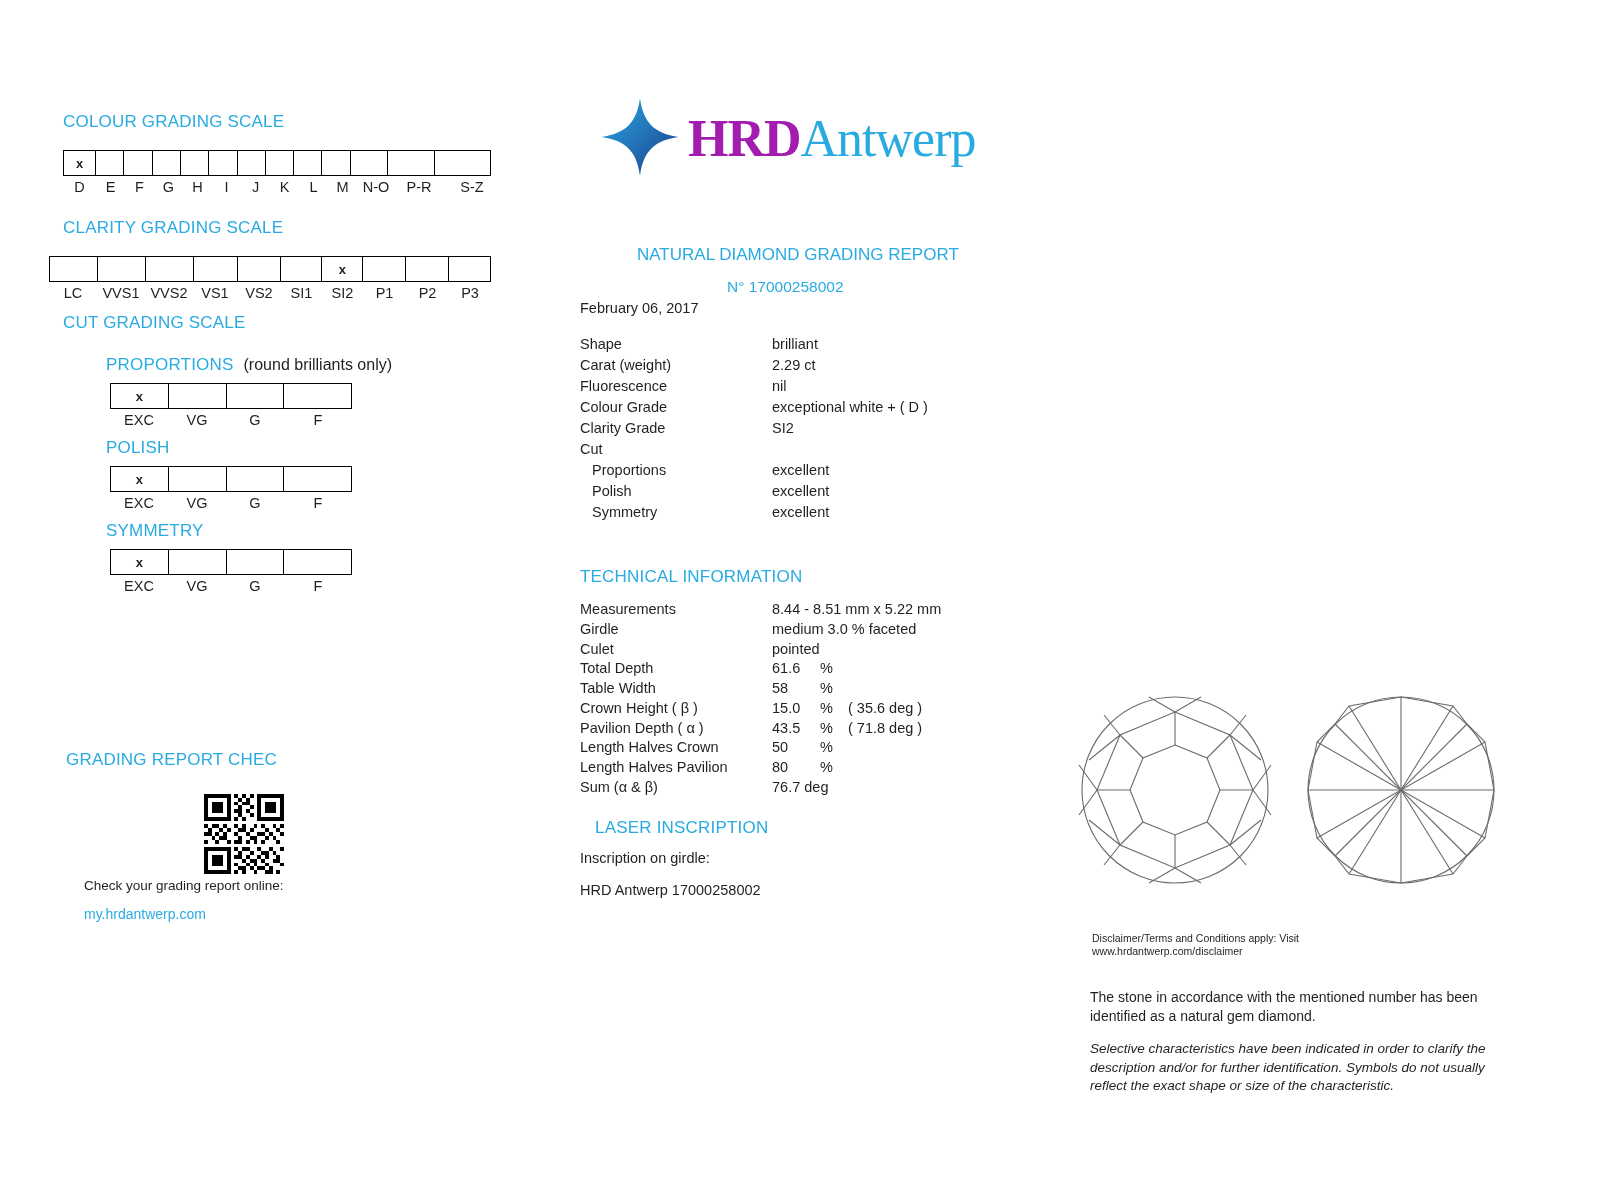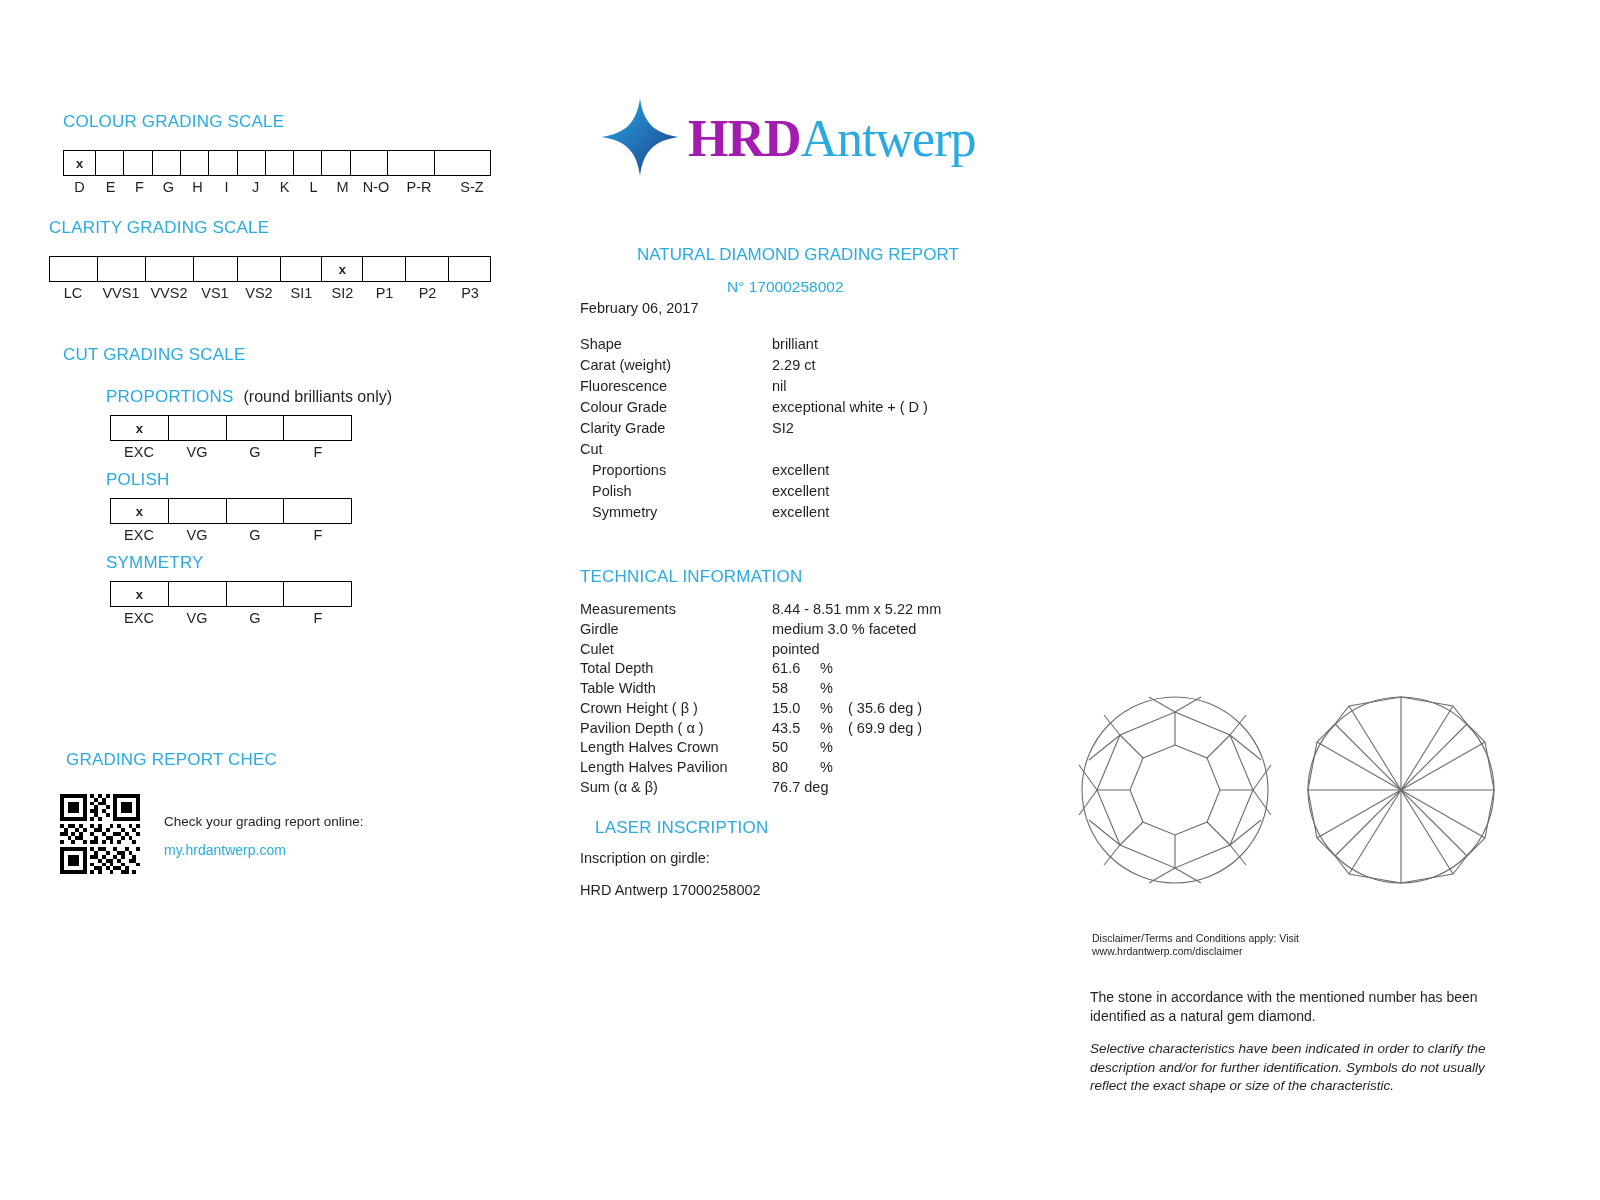--- a/index.html
+++ b/index.html
@@ -53,21 +53,21 @@
     margin-top: 3px;
   }
   .labels-row span {
     text-align: center;
     display: block;
   }
 
   
   #colour-block { left: 63px; top: 112px; }
   #clarity-block { left: 49px; top: 218px; }
-  #cut-block { left: 63px; top: 313px; margin-top: 32px; }
+  #cut-block { left: 63px; top: 313px; }
   #qr-block { left: 60px; top: 750px; }
 
   
   #logo-wrap { left: 598px; top: 95px; }
   .logo-text {
     font-family: "Liberation Serif", serif;
     font-size: 52px;
     letter-spacing: -1px;
     line-height: 1;
     color: #1b3c8c;
@@ -137,21 +137,21 @@
       <span style="width:29px">K</span>
       <span style="width:29px">L</span>
       <span style="width:29px">M</span>
       <span style="width:38px">N-O</span>
       <span style="width:48px">P-R</span>
       <span style="width:58px">S-Z</span>
     </div>
   </div>
 
   <div class="abs" id="clarity-block">
-    <div class="sec-title" style="margin-left:0">CLARITY GRADING SCALE</div>
+    <div class="sec-title" style="margin-left:14px">CLARITY GRADING SCALE</div>
     <div style="height:18px"></div>
     <div class="scale-row" style="width:442px">
       <div class="scale-cell" style="width:48px"></div>
       <div class="scale-cell" style="width:48px"></div>
       <div class="scale-cell" style="width:48px"></div>
       <div class="scale-cell" style="width:44px"></div>
       <div class="scale-cell" style="width:44px"></div>
       <div class="scale-cell" style="width:41px"></div>
       <div class="scale-cell" style="width:41px">
           <span>x</span>
@@ -231,21 +231,21 @@
       <span style="width:58px">EXC</span>
       <span style="width:58px">VG</span>
       <span style="width:58px">G</span>
       <span style="width:68px">F</span>
     </div>
   </div>
 
   <div class="abs" id="qr-block">
     <div class="sec-title" style="margin-left:6px">GRADING REPORT CHEC</div>
     <div style="height:24px"></div>
-    <div style="display:flex; align-items:center;">
+    <div style="display:flex; align-items:flex-end;flex-direction:column;">
       <div>
         <svg width="80" height="80" viewBox="0 0 21 21" shape-rendering="crispEdges">
           <rect width="21" height="21" fill="#fff"></rect>
           <g fill="#000">
             <rect x="0" y="0" width="7" height="1"></rect>
               <rect x="0" y="6" width="7" height="1"></rect>
             <rect x="0" y="0" width="1" height="7"></rect>
               <rect x="6" y="0" width="1" height="7"></rect>
             <rect x="2" y="2" width="3" height="3"></rect>
             <rect x="14" y="0" width="7" height="1"></rect>
@@ -440,21 +440,21 @@
   <div class="kv" style="left:580px; top:700px;">
     <span class="k">Crown Height ( β )</span>
     <span class="v">15.0</span>
     <span class="v2">%</span>
     <span class="v3">( 35.6 deg )</span>
   </div>
   <div class="kv" style="left:580px; top:720px;">
     <span class="k">Pavilion Depth ( α )</span>
     <span class="v">43.5</span>
     <span class="v2">%</span>
-    <span class="v3">( 69.9 deg )</span>
+    <span class="v3">( 71.8 deg )</span>
   </div>
   <div class="kv" style="left:580px; top:739px;">
     <span class="k">Length Halves Crown</span>
     <span class="v">50</span>
     <span class="v2">%</span>
   </div>
   <div class="kv" style="left:580px; top:759px;">
     <span class="k">Length Halves Pavilion</span>
     <span class="v">80</span>
     <span class="v2">%</span>

